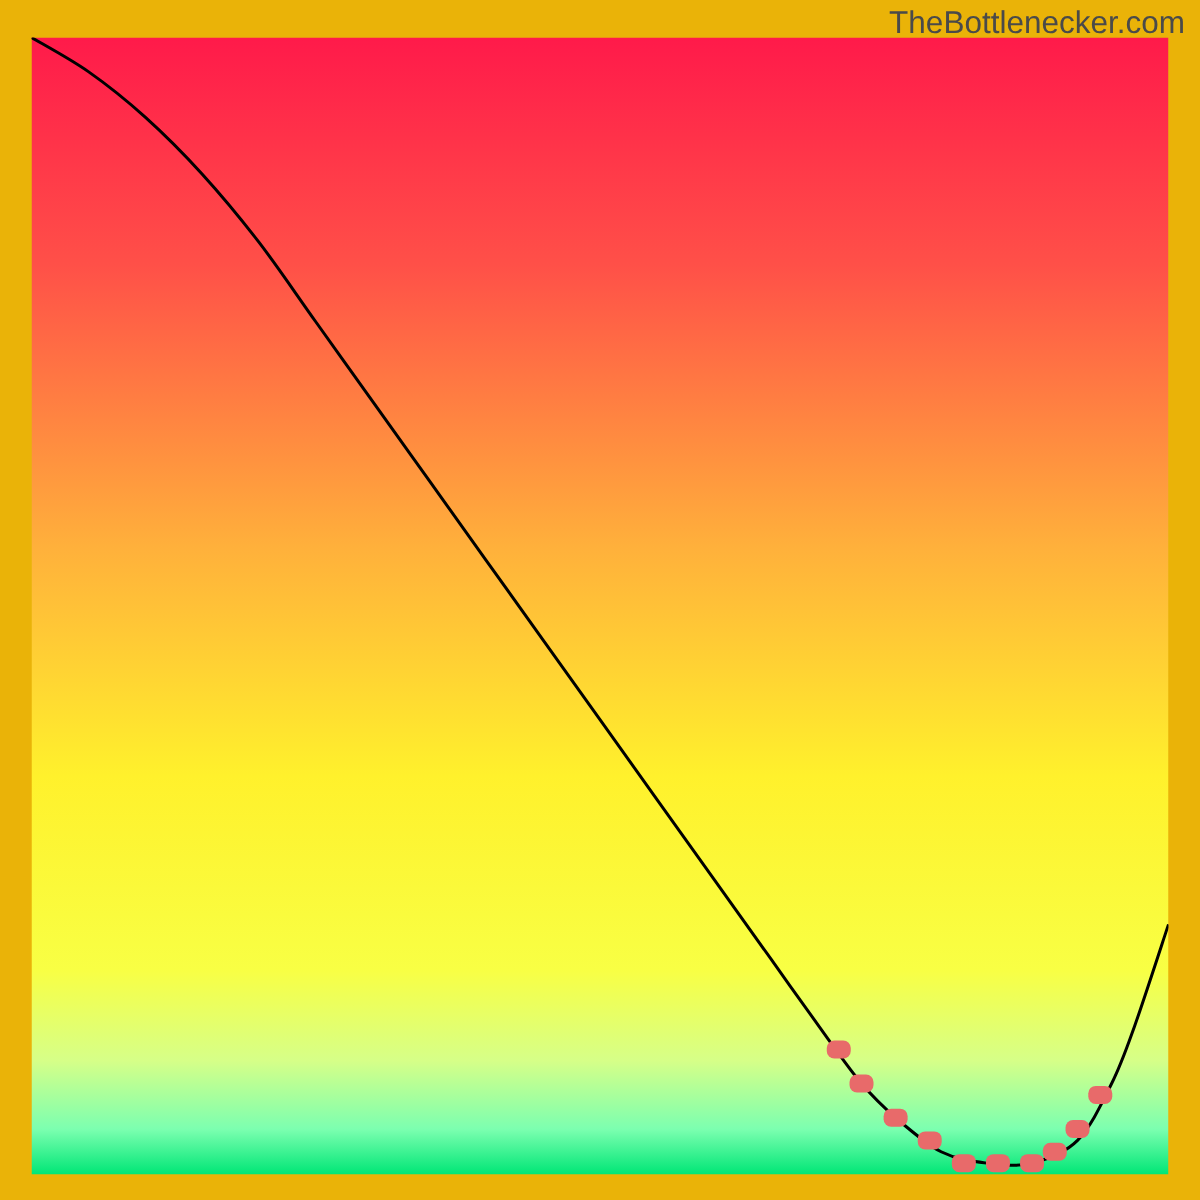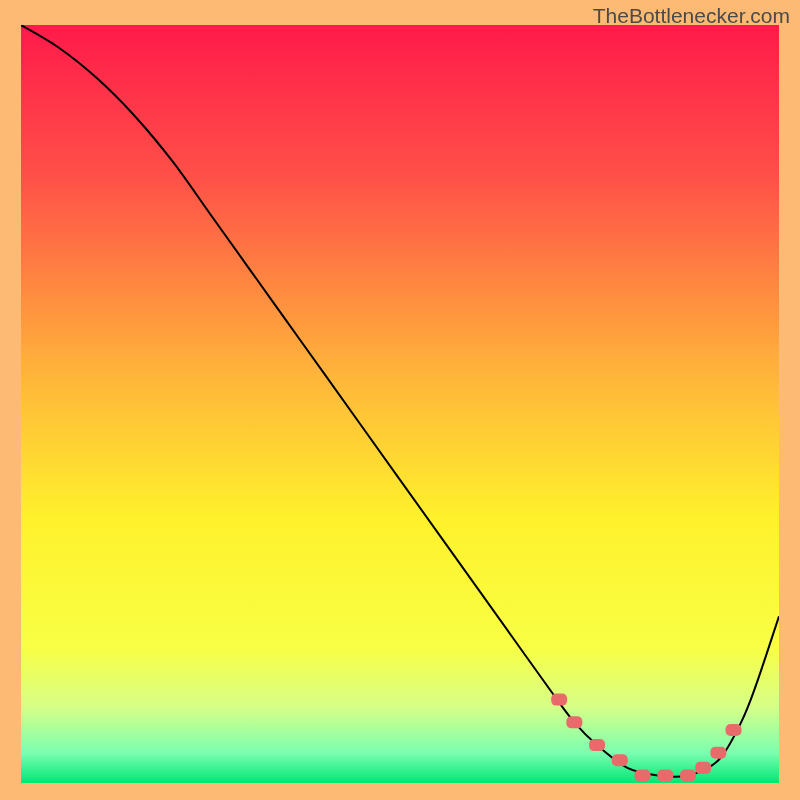--- a/index.html
+++ b/index.html
@@ -7,21 +7,21 @@
     padding: 0;
     width: 800px;
     height: 800px;
     background: #000;
     font-family: Arial, Helvetica, sans-serif;
   }
   .wrapper {
     position: relative;
     width: 800px;
     height: 800px;
-    background: #fdba74;
+    background: #eab308;
   }
   .watermark {
     position: absolute;
     top: 4px;
     right: 10px;
     color: #4a4a4a;
     font-size: 21px;
     font-weight: normal;
     letter-spacing: 0;
     z-index: 20;

